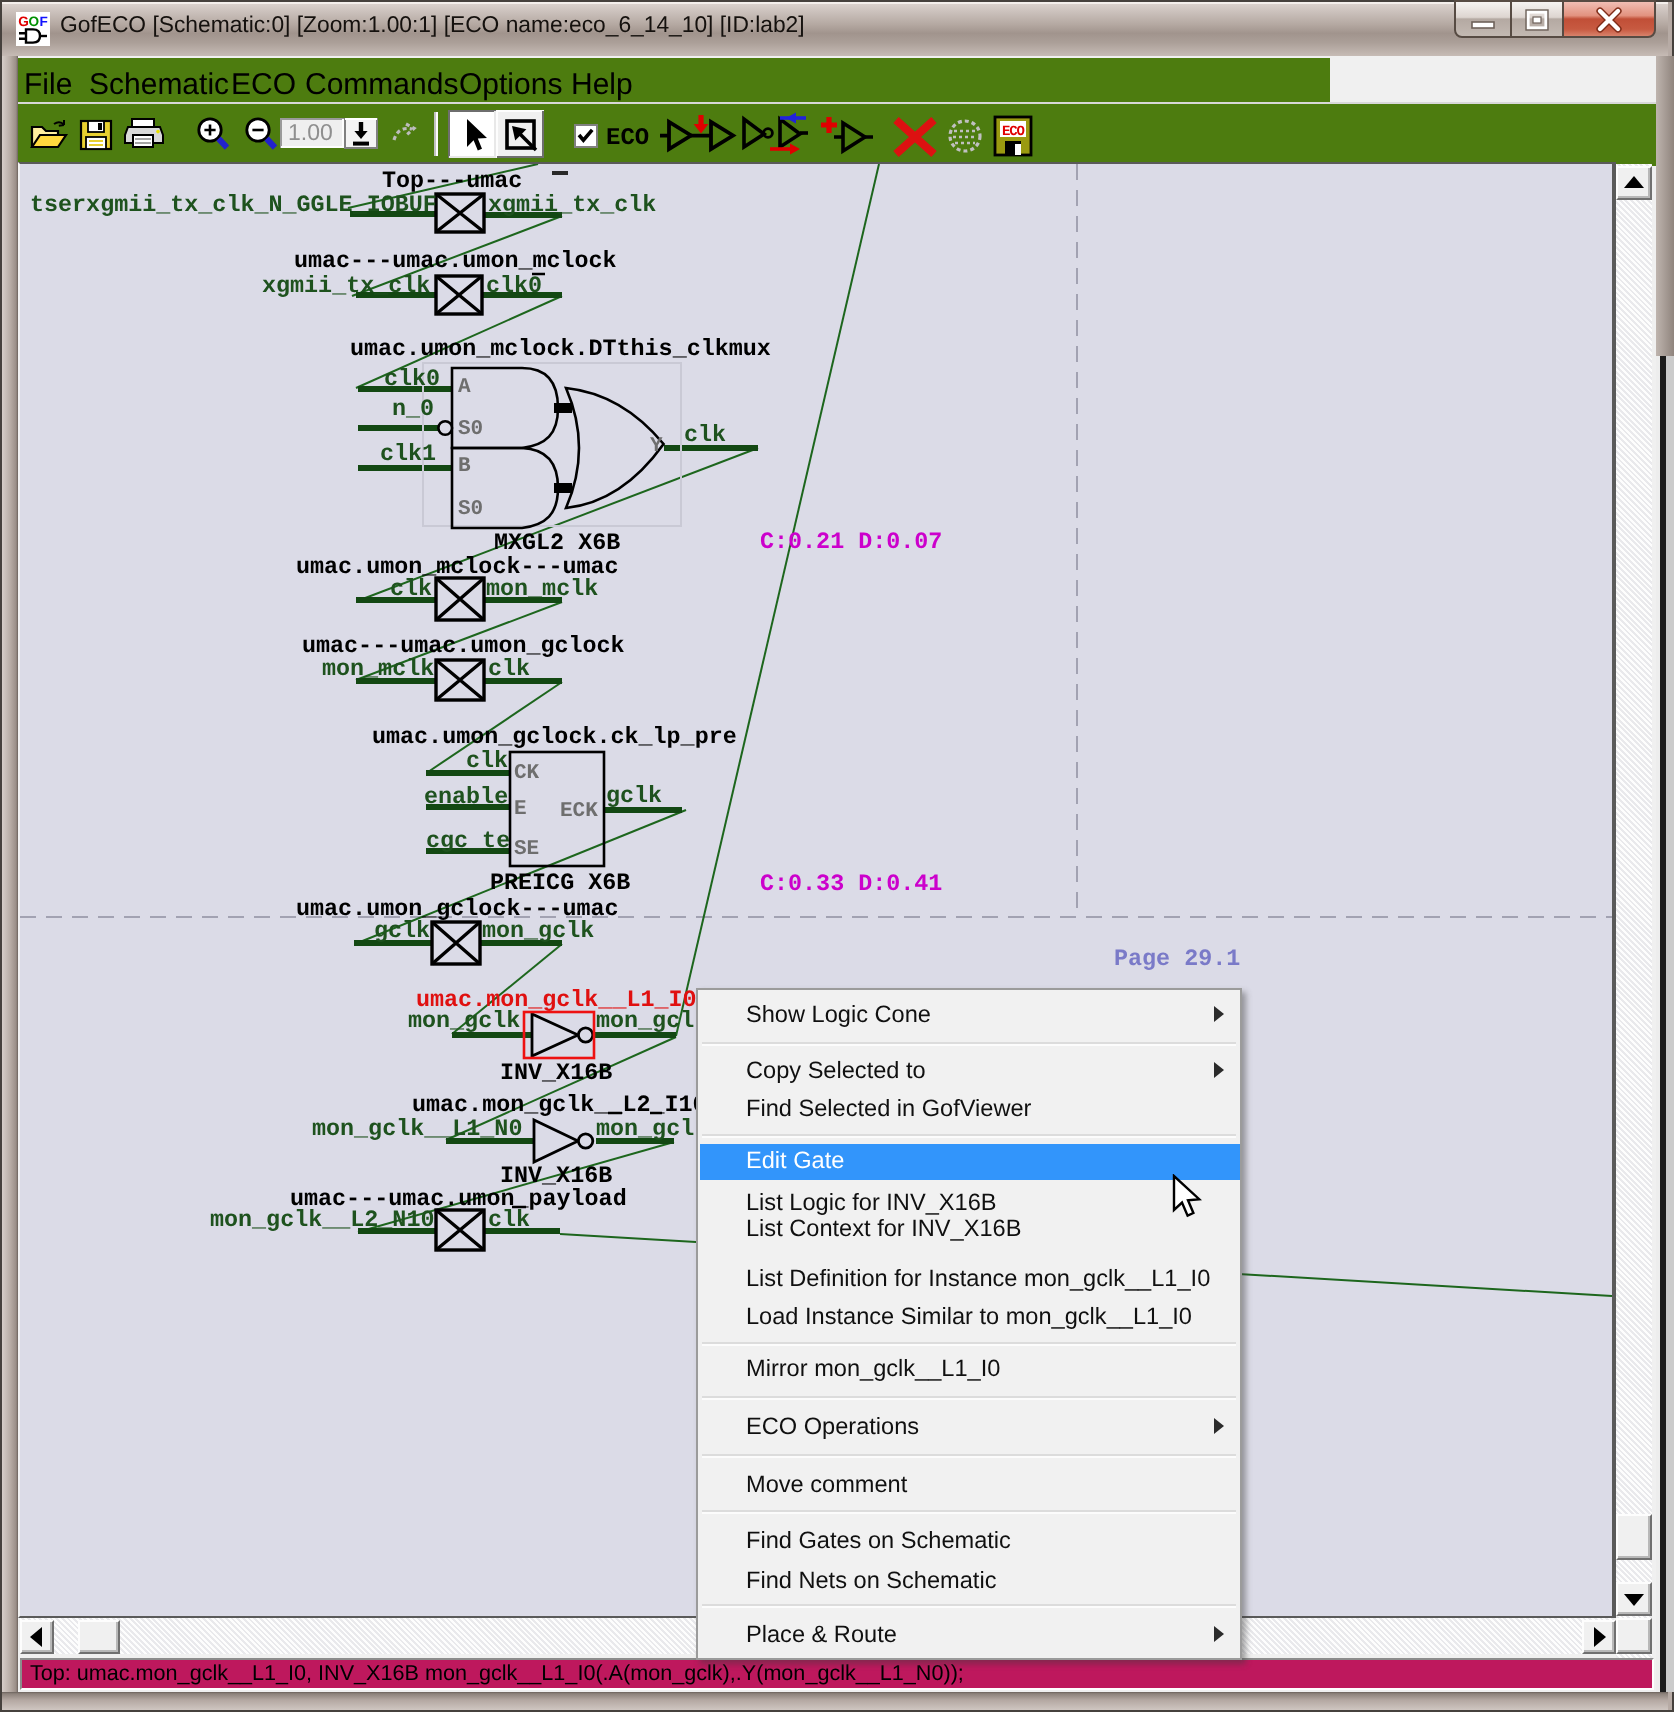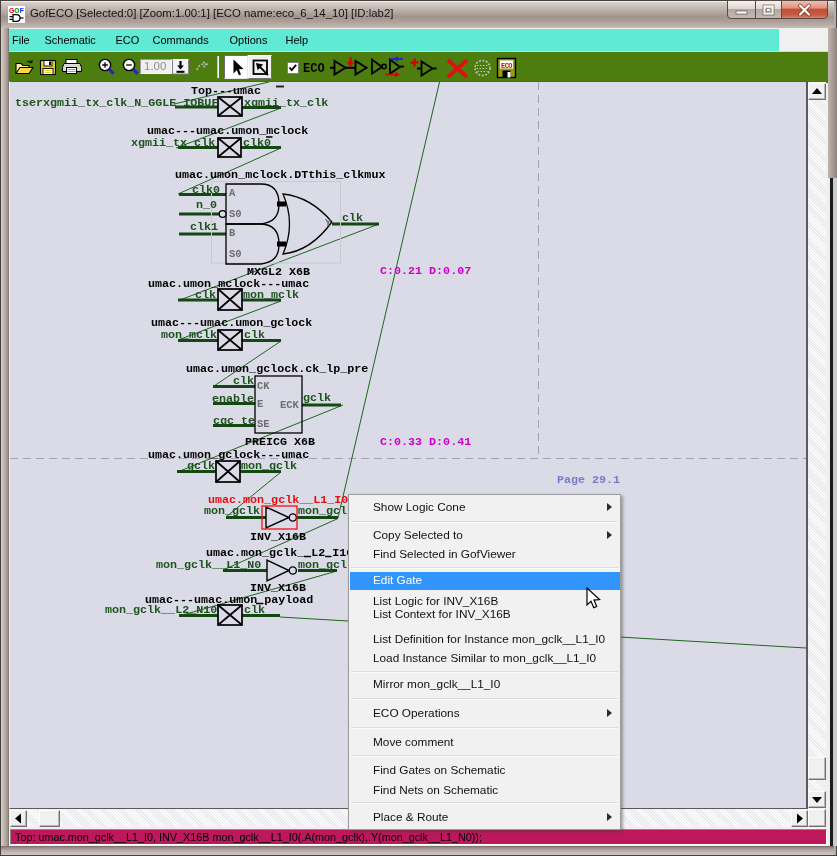--- a/index.html
+++ b/index.html
@@ -20,21 +20,21 @@
 #wb-max{left:28px;width:27px;background:linear-gradient(180deg,#f6f3f1 0%,#ddd5d0 45%,#b4a9a2 50%,#c3b9b2 100%)}
 #wb-close{left:54px;width:47px;background:linear-gradient(180deg,#f0beb4 0%,#e2927f 40%,#c14f37 50%,#c75a41 80%,#d8826b 100%);border-bottom-right-radius:4px}
 #brd-l{position:absolute;left:1px;top:28px;width:8px;height:818px;background:linear-gradient(90deg,#d6cdc8 0%,#b9aea7 50%,#9a8e87 88%,#6b625c 100%)}
 #brd-r{position:absolute;left:827px;top:28px;width:10px;height:818px;background:#cbcbcb}
 #brd-r .e1{position:absolute;left:0;top:0;width:3px;height:100%;background:#ededed}
 #brd-r .e2{position:absolute;left:3px;top:0;width:3px;height:100%;background:#1c1c1c}
 #brd-r .e3{position:absolute;left:0;top:0;width:100%;height:150px;background:linear-gradient(90deg,#c4bab4,#8f847d)}
 #brd-b{position:absolute;left:1px;top:846px;width:833px;height:9px;background:linear-gradient(0deg,#cfc6c1 0%,#b4a8a2 55%,#8d827b 90%,#6b625c 100%)}
 
 #client{position:absolute;left:9px;top:28px;width:819px;height:818px;background:#f0f0f0}
-#menubar{position:absolute;left:9px;top:29px;width:770px;height:22px;background:#5eead4;font-size:11px;color:#000}
+#menubar{position:absolute;left:9px;top:29px;width:656px;height:22px;background:#4d7c0f;font-size:15px;color:#000}
 #menubar span{position:absolute;top:5px}
 #toolbar{position:absolute;left:9px;top:51px;width:819px;height:31px;background:#4d7c0f;border-top:1px solid #d8d8d8}
 
 #canvas{position:absolute;left:9px;top:81px;width:796px;height:726px;background:#dbdbe7;border:1px solid #5a5a5a;border-right:2px solid #5a5a5a;border-left-color:#f2f2f2;box-sizing:content-box}
 
 .sbtrack{position:absolute;background:#f4f4f4;background-image:repeating-linear-gradient(45deg,#fdfdfd 0 1px,#e9e9ec 1px 2px)}
 .sbtn{position:absolute;background:#f0f0f0;border-top:1px solid #fdfdfd;border-left:1px solid #fdfdfd;border-right:1px solid #707070;border-bottom:1px solid #707070;box-sizing:border-box;box-shadow:inset -1px -1px 0 #b8b8b8}
 
 #statusbar{position:absolute;left:10px;top:829px;width:817px;height:16px;background:#be185d;border:1px solid #8c8c8c;border-bottom-color:#fff;border-right-color:#fff;box-sizing:border-box}
 #statusbar div{position:absolute;left:4px;top:1px;font-size:10.8px;color:#000;white-space:pre}
@@ -67,21 +67,21 @@
 <text x="1.1" y="7" font-family="Liberation Sans,sans-serif" font-size="6.8" font-weight="bold" fill="#e00000">G</text>
 <text x="6.3" y="7" font-family="Liberation Sans,sans-serif" font-size="6.8" font-weight="bold" fill="#009000">O</text>
 <text x="11.8" y="7" font-family="Liberation Sans,sans-serif" font-size="6.8" font-weight="bold" fill="#1212ff">F</text>
 <g stroke="#000" stroke-width="1.2" fill="none">
 <path d="M1.5,10.6 H5 M1.5,13.4 H5"></path>
 <path d="M5,8.7 H8.5 Q12,8.7 12,12 Q12,15.3 8.5,15.3 H5 Z"></path>
 <path d="M12,12 H15.5"></path>
 </g>
 </svg>
 </div>
-<div id="title-txt">GofECO [Selected:0] [Zoom:1.00:1] [ECO name:eco_6_14_10] [ID:lab2]</div>
+<div id="title-txt">GofECO [Schematic:0] [Zoom:1.00:1] [ECO name:eco_6_14_10] [ID:lab2]</div>
 <div id="wbtns">
 <div class="wb" id="wb-min"><svg width="27" height="17">
           <rect x="8" y="10" width="11" height="3" fill="#fff" stroke="#6e625a" stroke-width="0.8"></rect>
         </svg></div>
 <div class="wb" id="wb-max"><svg width="25" height="17">
           <rect x="8" y="5" width="9" height="8" fill="none" stroke="#fff" stroke-width="1.6"></rect>
           <rect x="7" y="4" width="11" height="10" fill="none" stroke="#6e625a" stroke-width="0.7"></rect>
           <rect x="10.5" y="7.5" width="4" height="3" fill="#fff" stroke="#6e625a" stroke-width="0.6"></rect>
         </svg></div>
 <div class="wb" id="wb-close"><svg width="45" height="17">

